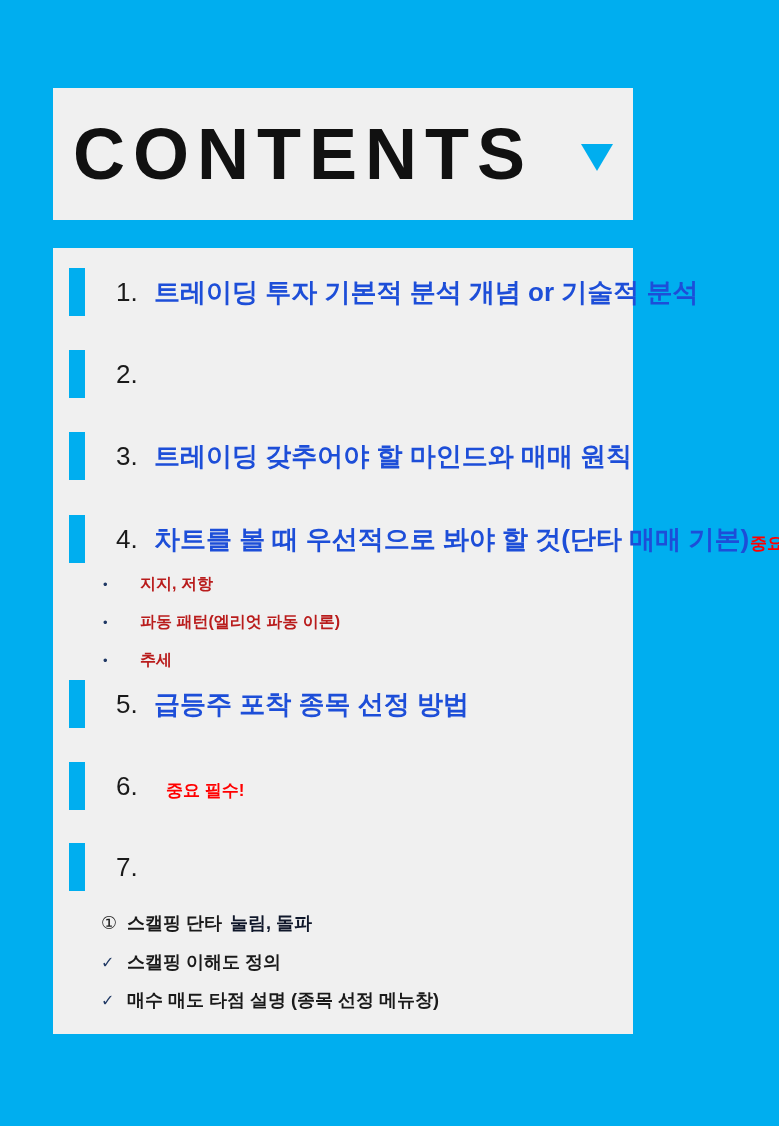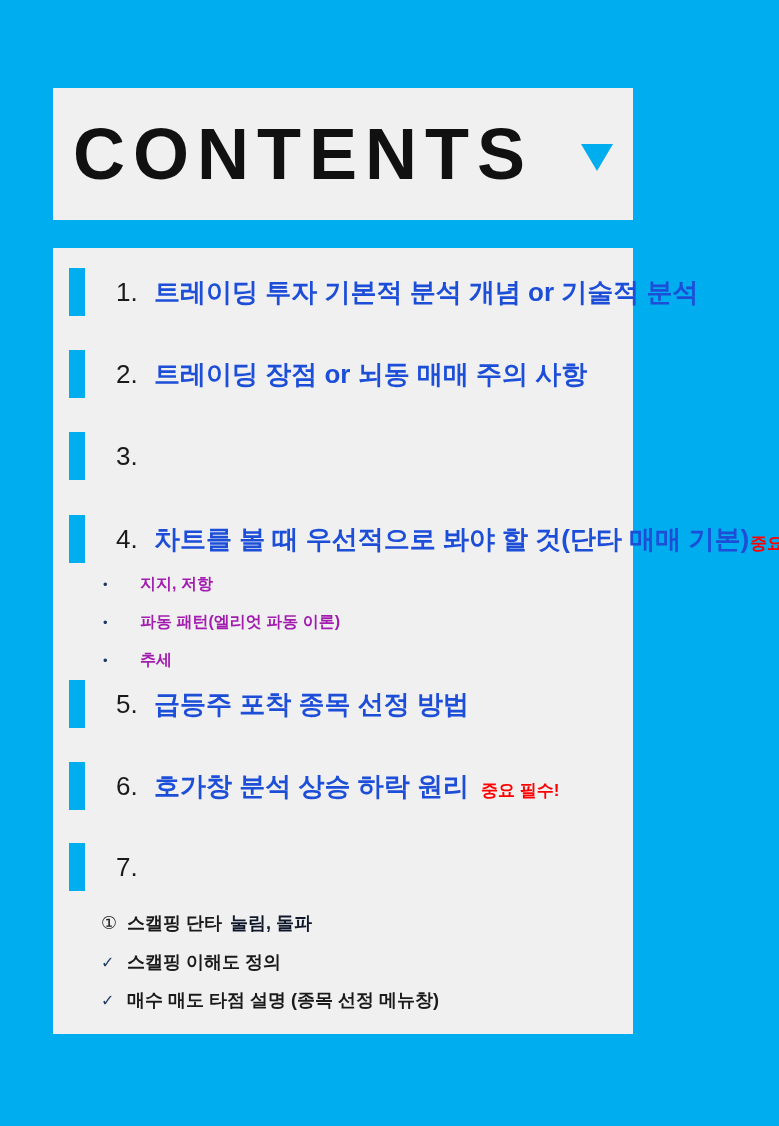--- a/index.html
+++ b/index.html
@@ -68,21 +68,21 @@
   .subbullet {
     position:absolute; left:0; right:0; height:22px;
     display:flex; align-items:center;
     color:#1f3864;
   }
   .subbullet .dot {
     margin-left:50px; width:37px; flex:0 0 37px;
     font-size:13px; color:#1f3864;
   }
   .subbullet .sbtxt {
-    font-size:16px; font-weight:700; color:#a21caf; white-space:nowrap;
+    font-size:16px; font-weight:700; color:#b91c1c; white-space:nowrap;
   }
   .subitem {
     position:absolute; left:0; right:0; height:24px;
     display:flex; align-items:center;
   }
   .subitem .marker {
     margin-left:48px; width:26px; flex:0 0 26px;
     font-size:18px; font-weight:400; color:#1a1a1a;
   }
   .subitem .marker.check { color:#1f3864; font-size:16px; font-weight:700; }
@@ -107,26 +107,26 @@
 
     <div class="item" style="top:20px">
       <span class="bar"></span>
       <span class="num">1.</span>
       <span class="txt">트레이딩 투자 기본적 분석 개념 or 기술적 분석</span>
     </div>
 
     <div class="item" style="top:102px">
       <span class="bar"></span>
       <span class="num">2.</span>
-      <span class="txt">트레이딩 장점 or 뇌동 매매 주의 사항</span>
     </div>
 
     <div class="item" style="top:184px">
       <span class="bar"></span>
       <span class="num">3.</span>
+      <span class="txt">트레이딩 갖추어야 할 마인드와 매매 원칙</span>
     </div>
 
     <div class="item" style="top:267px">
       <span class="bar"></span>
       <span class="num">4.</span>
       <span class="txt">차트를 볼 때 우선적으로 봐야 할 것(단타 매매 기본)</span>
       <span class="note note-attached">중요 필수!</span>
     </div>
 
     <div class="subbullet" style="top:325px">
@@ -144,21 +144,20 @@
 
     <div class="item" style="top:432px">
       <span class="bar"></span>
       <span class="num">5.</span>
       <span class="txt">급등주 포착 종목 선정 방법</span>
     </div>
 
     <div class="item" style="top:514px">
       <span class="bar"></span>
       <span class="num">6.</span>
-      <span class="txt">호가창 분석 상승 하락 원리</span>
       <span class="note note-spaced">중요 필수!</span>
     </div>
 
     <div class="item" style="top:595px">
       <span class="bar"></span>
       <span class="num">7.</span>
     </div>
 
     <div class="subitem" style="top:663px">
       <span class="marker">①</span>

